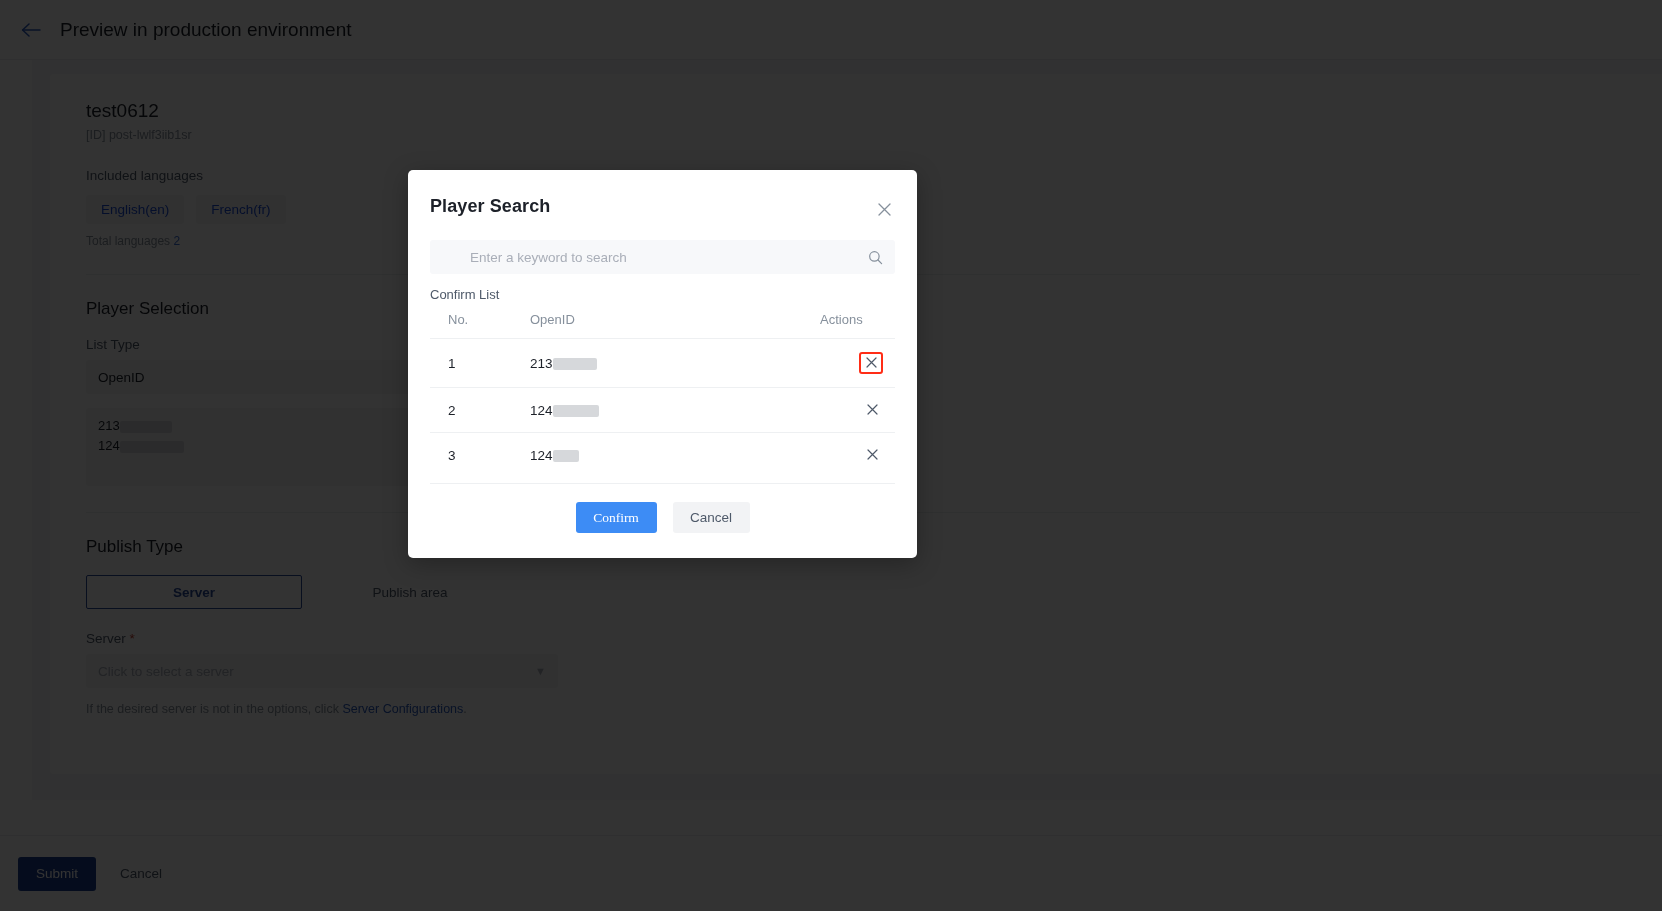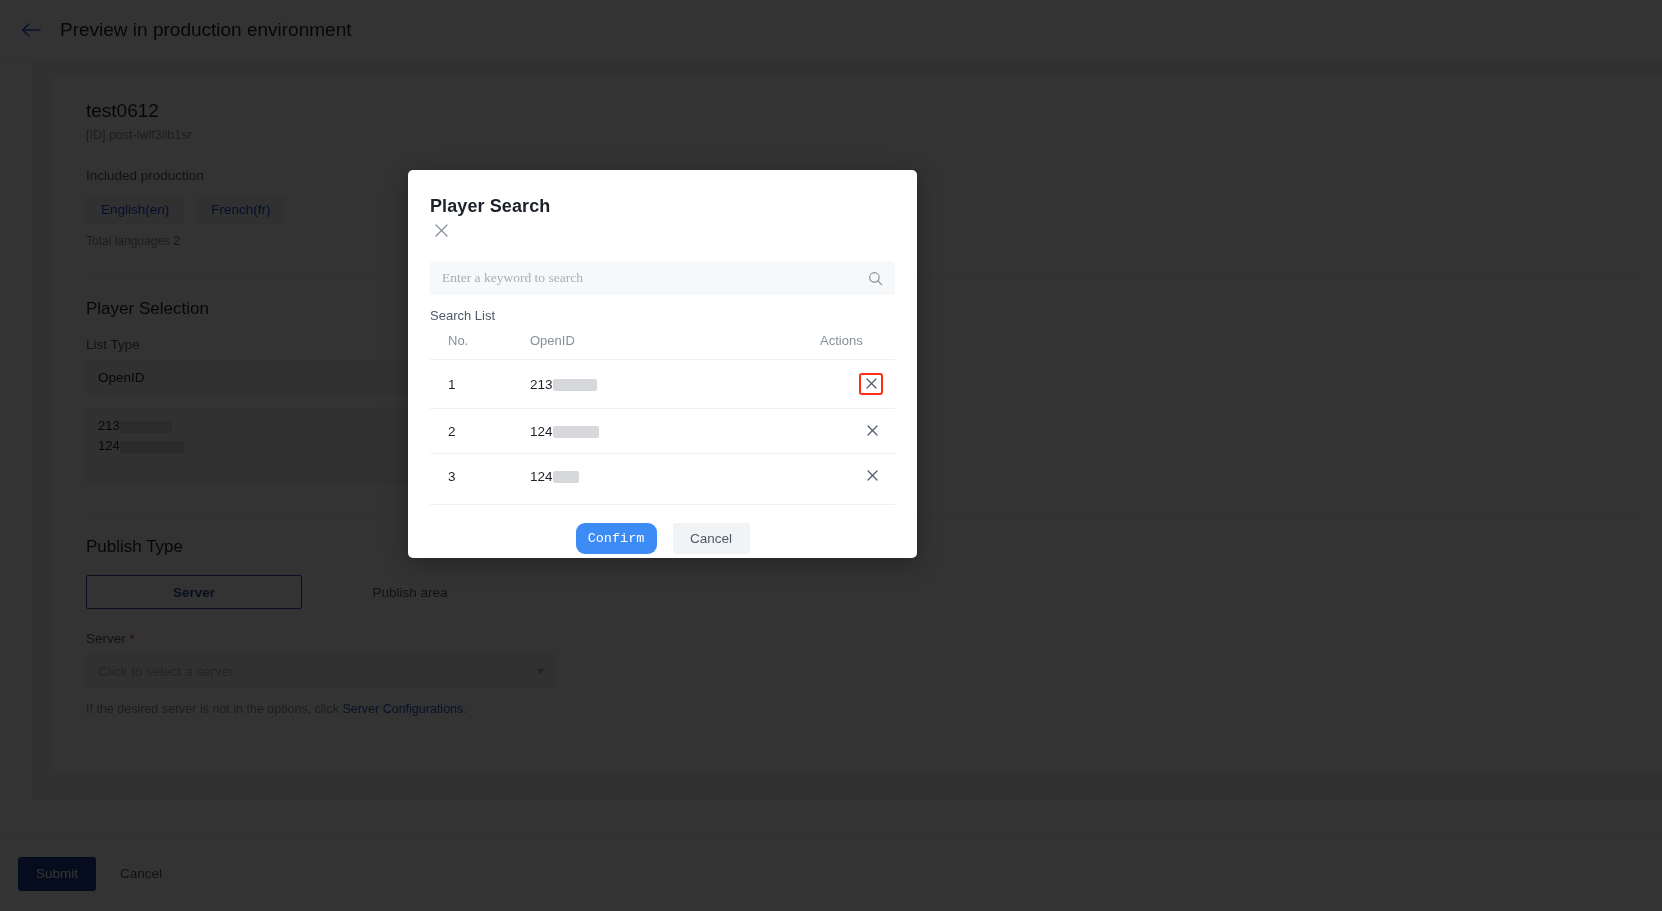--- a/index.html
+++ b/index.html
@@ -105,35 +105,35 @@
     position: absolute; inset: 0; background: rgba(0,0,0,0.80); z-index: 50;
   }
 
   
   .modal {
     position: absolute; left: 408px; top: 170px; width: 509px; height: 388px;
     background: #ffffff; border-radius: 5px; z-index: 60;
     box-shadow: 0 6px 24px rgba(0,0,0,0.28);
     padding: 26px 22px 0 22px;
   }
-  .modal-head { display: flex; align-items: flex-start; justify-content: space-between; flex-direction: column; }
+  .modal-head { display: flex; align-items: flex-start; justify-content: space-between; }
   .modal-title { font-size: 18px; color: #1d2129; font-weight: 700; letter-spacing: .1px; }
   .modal-close {
     width: 22px; height: 22px; display: flex; align-items: center; justify-content: center;
     color: #86909c; font-size: 16px; cursor: pointer; line-height: 1;
     background: none; border: none; font-family: inherit; margin-top: 2px;
   }
 
   .search-wrap {
     margin-top: 20px; height: 34px; background: #f7f8fa; border-radius: 3px;
     display: flex; align-items: center; padding: 0 12px;
   }
   .search-input {
     flex: 1; border: none; outline: none; background: transparent;
-    font-size: 13.5px; color: #1d2129; font-family: Liberation Serif, serif;
+    font-size: 13.5px; color: #1d2129; font-family: Liberation Sans, sans-serif; margin-left: 28px;
   }
   .search-input::placeholder { color: #a9aeb8; }
   .search-icon { color: #86909c; display: flex; align-items: center; }
 
   .list-label { margin-top: 13px; font-size: 13px; color: #4e5969; }
 
   table.player-table { width: 100%; border-collapse: collapse; margin-top: 10px; }
   table.player-table th {
     font-size: 13px; color: #86909c; font-weight: 400; text-align: left;
     padding: 0 0 11px 0;
@@ -153,22 +153,22 @@
   .del-highlight {
     display: inline-flex; align-items: center; justify-content: center;
     border: 2px solid #ff2d16; border-radius: 3px; width: 24px; height: 22px;
   }
 
   .modal-foot {
     border-top: 1px solid #eef0f2; margin-top: 6px; padding-top: 18px;
     display: flex; justify-content: center; gap: 16px;
   }
   .btn-confirm {
-    background: #3d8cf5; color: #ffffff; border: none; border-radius: 9px;
-    width: 81px; height: 31px; font-size: 13.5px; cursor: pointer; font-family: Liberation Mono, monospace;
+    background: #3d8cf5; color: #ffffff; border: none; border-radius: 3px;
+    width: 81px; height: 31px; font-size: 13.5px; cursor: pointer; font-family: Liberation Serif, serif;
   }
   .btn-cancel {
     background: #f2f3f5; color: #4e5969; border: none; border-radius: 3px;
     width: 77px; height: 31px; font-size: 13.5px; cursor: pointer; font-family: inherit;
   }
 </style>
 </head>
 <body>
 
 <div id="page-root">
@@ -184,21 +184,21 @@
       </div>
       <div class="page-title">Preview in production environment</div>
     </div>
 
     <div class="content-area">
       <div class="card">
 
         <div class="h-title">test0612</div>
         <div class="id-line">[ID] post-lwlf3iib1sr</div>
 
-        <div class="sub-label">Included production</div>
+        <div class="sub-label">Included languages</div>
         <div class="lang-row">
           <div class="lang-chip">English(en)</div>
           <div class="lang-chip">French(fr)</div>
         </div>
         <div class="total-line">
           <span>Total languages</span>
           <span class="total-num">2</span>
         </div>
 
         <div class="divider"></div>
@@ -259,21 +259,21 @@
     <div class="search-wrap">
       <input class="search-input" type="text" placeholder="Enter a keyword to search" style="">
       <span class="search-icon">
         <svg width="15" height="15" viewBox="0 0 15 15" fill="none">
           <circle cx="6.4" cy="6.4" r="4.7" stroke="#86909c" stroke-width="1.2"></circle>
           <path d="M10 10 L13.6 13.6" stroke="#86909c" stroke-width="1.2" stroke-linecap="round"></path>
         </svg>
       </span>
     </div>
 
-    <div class="list-label">Search List</div>
+    <div class="list-label">Confirm List</div>
 
     <table class="player-table">
       <thead>
         <tr>
           <th class="col-no">No.</th>
           <th class="col-id">OpenID</th>
           <th class="col-act">Actions</th>
         </tr>
       </thead>
       <tbody>

